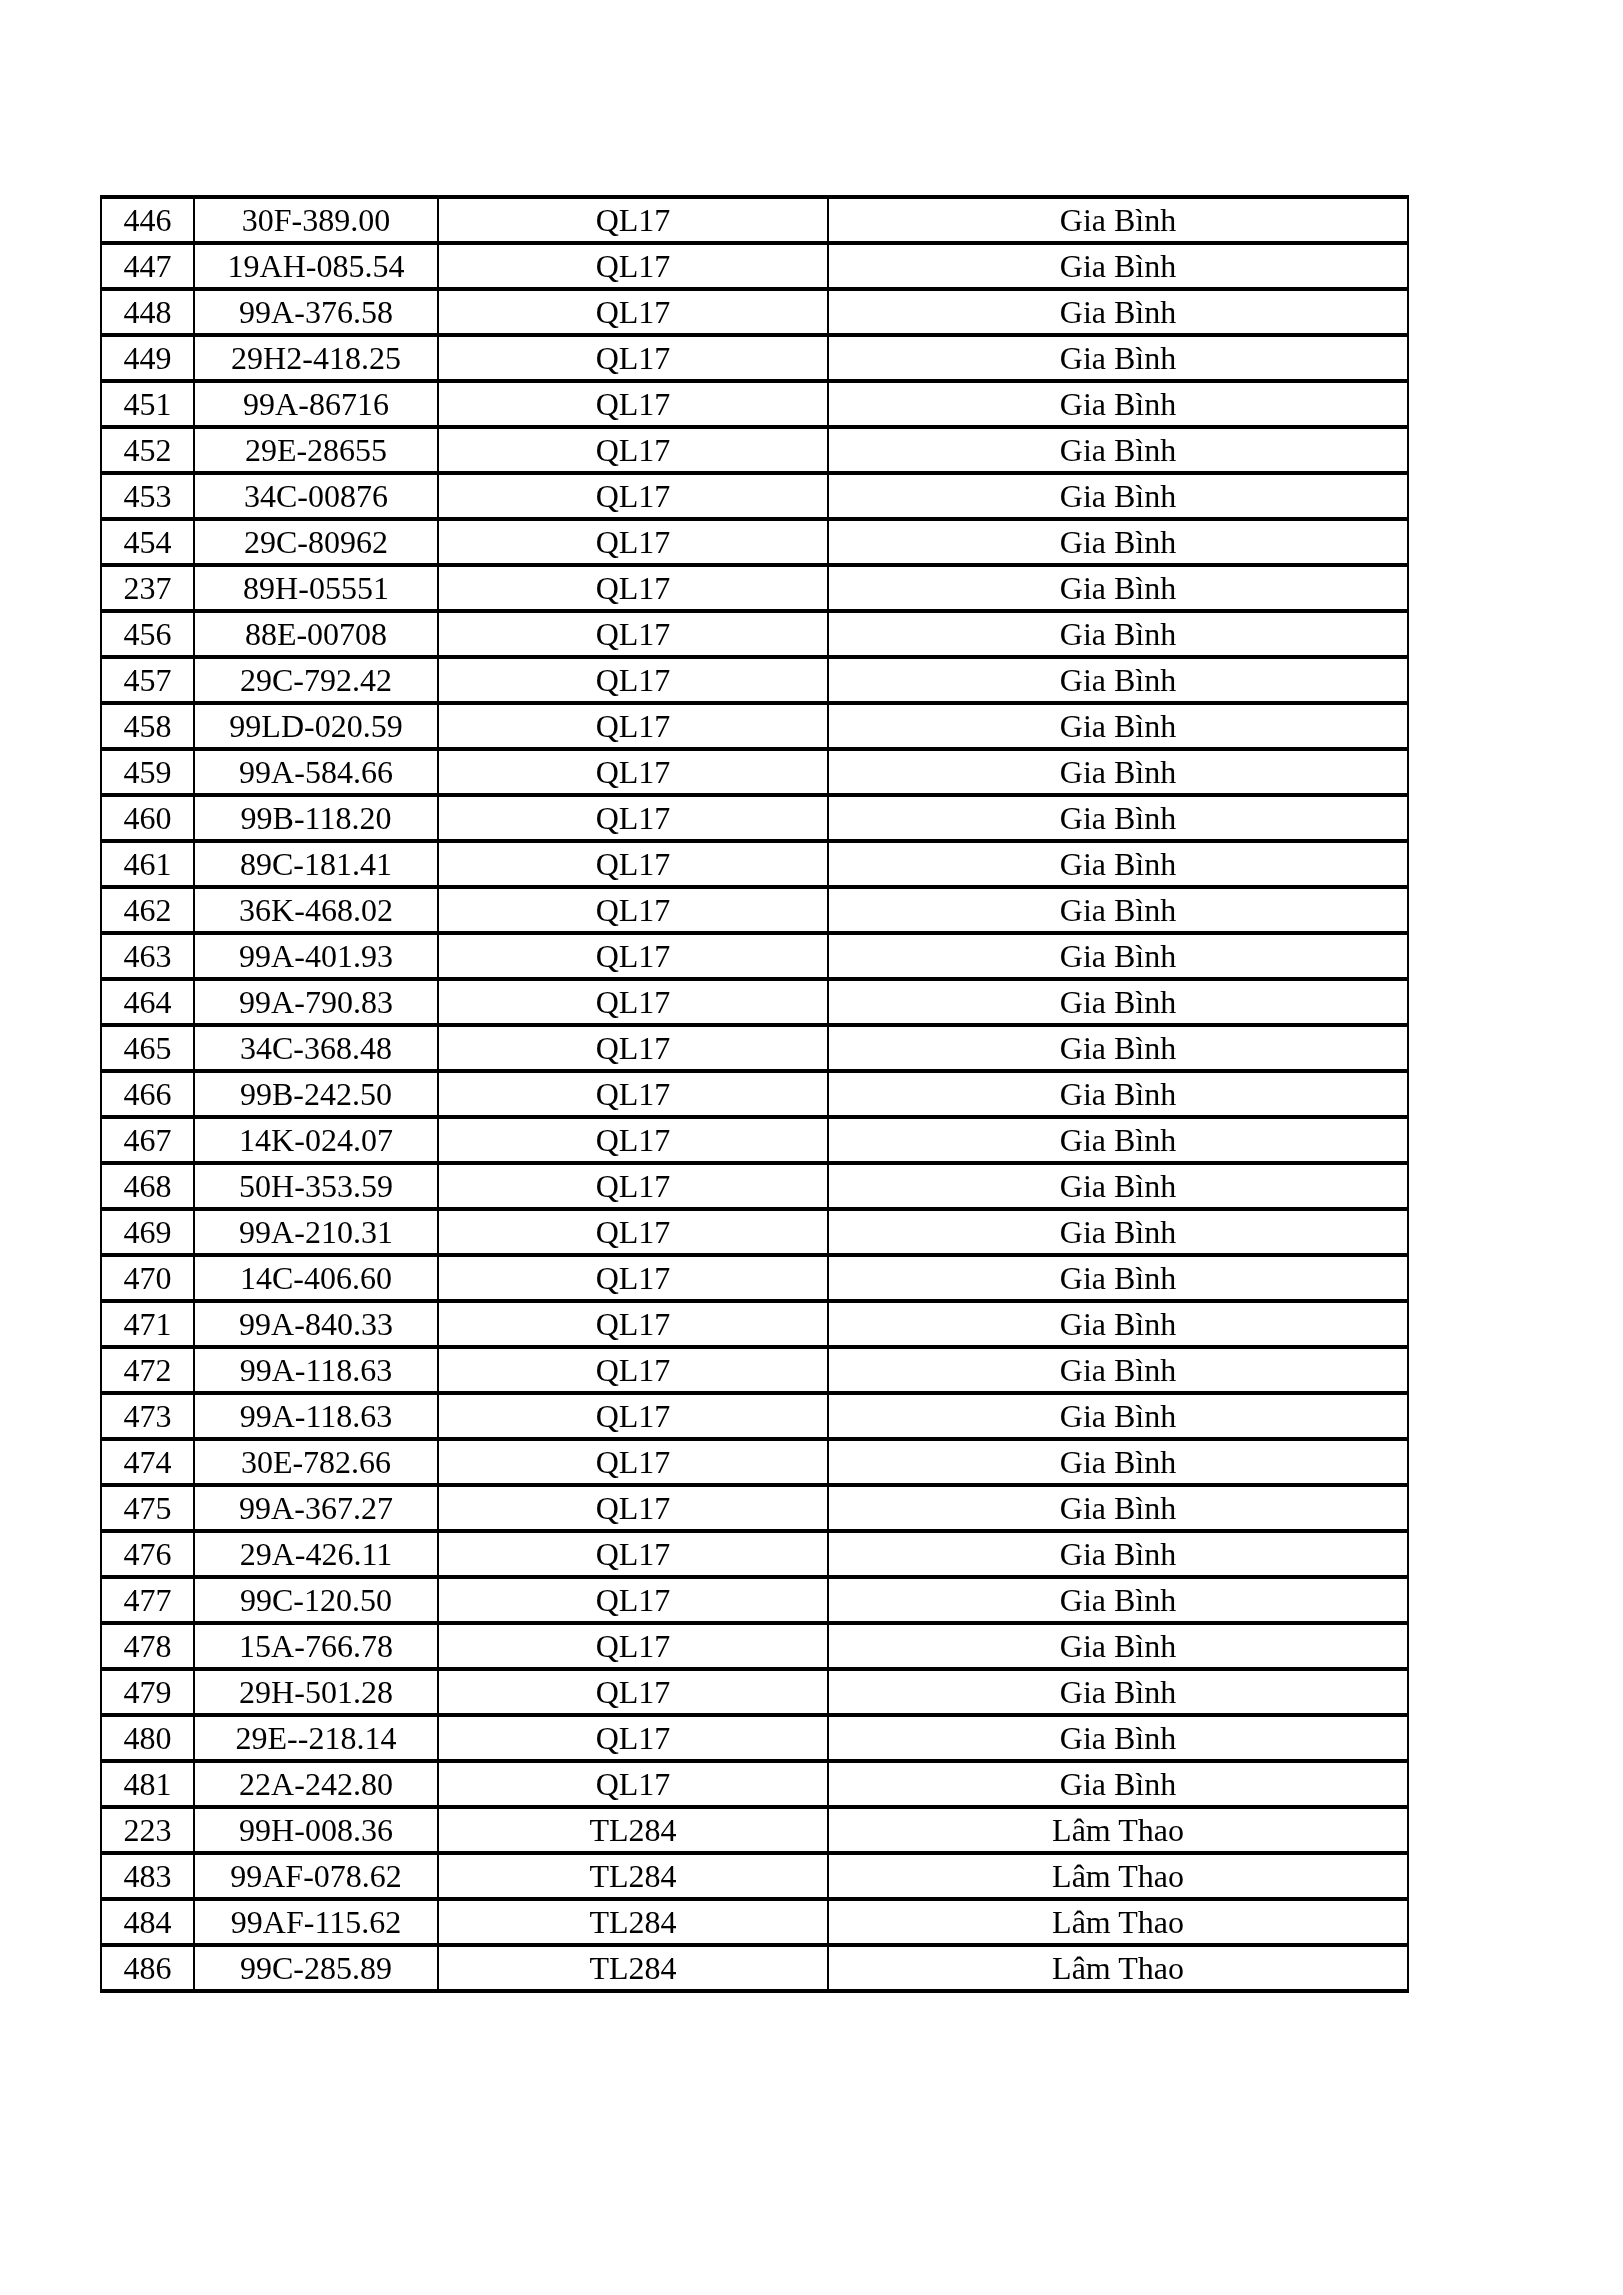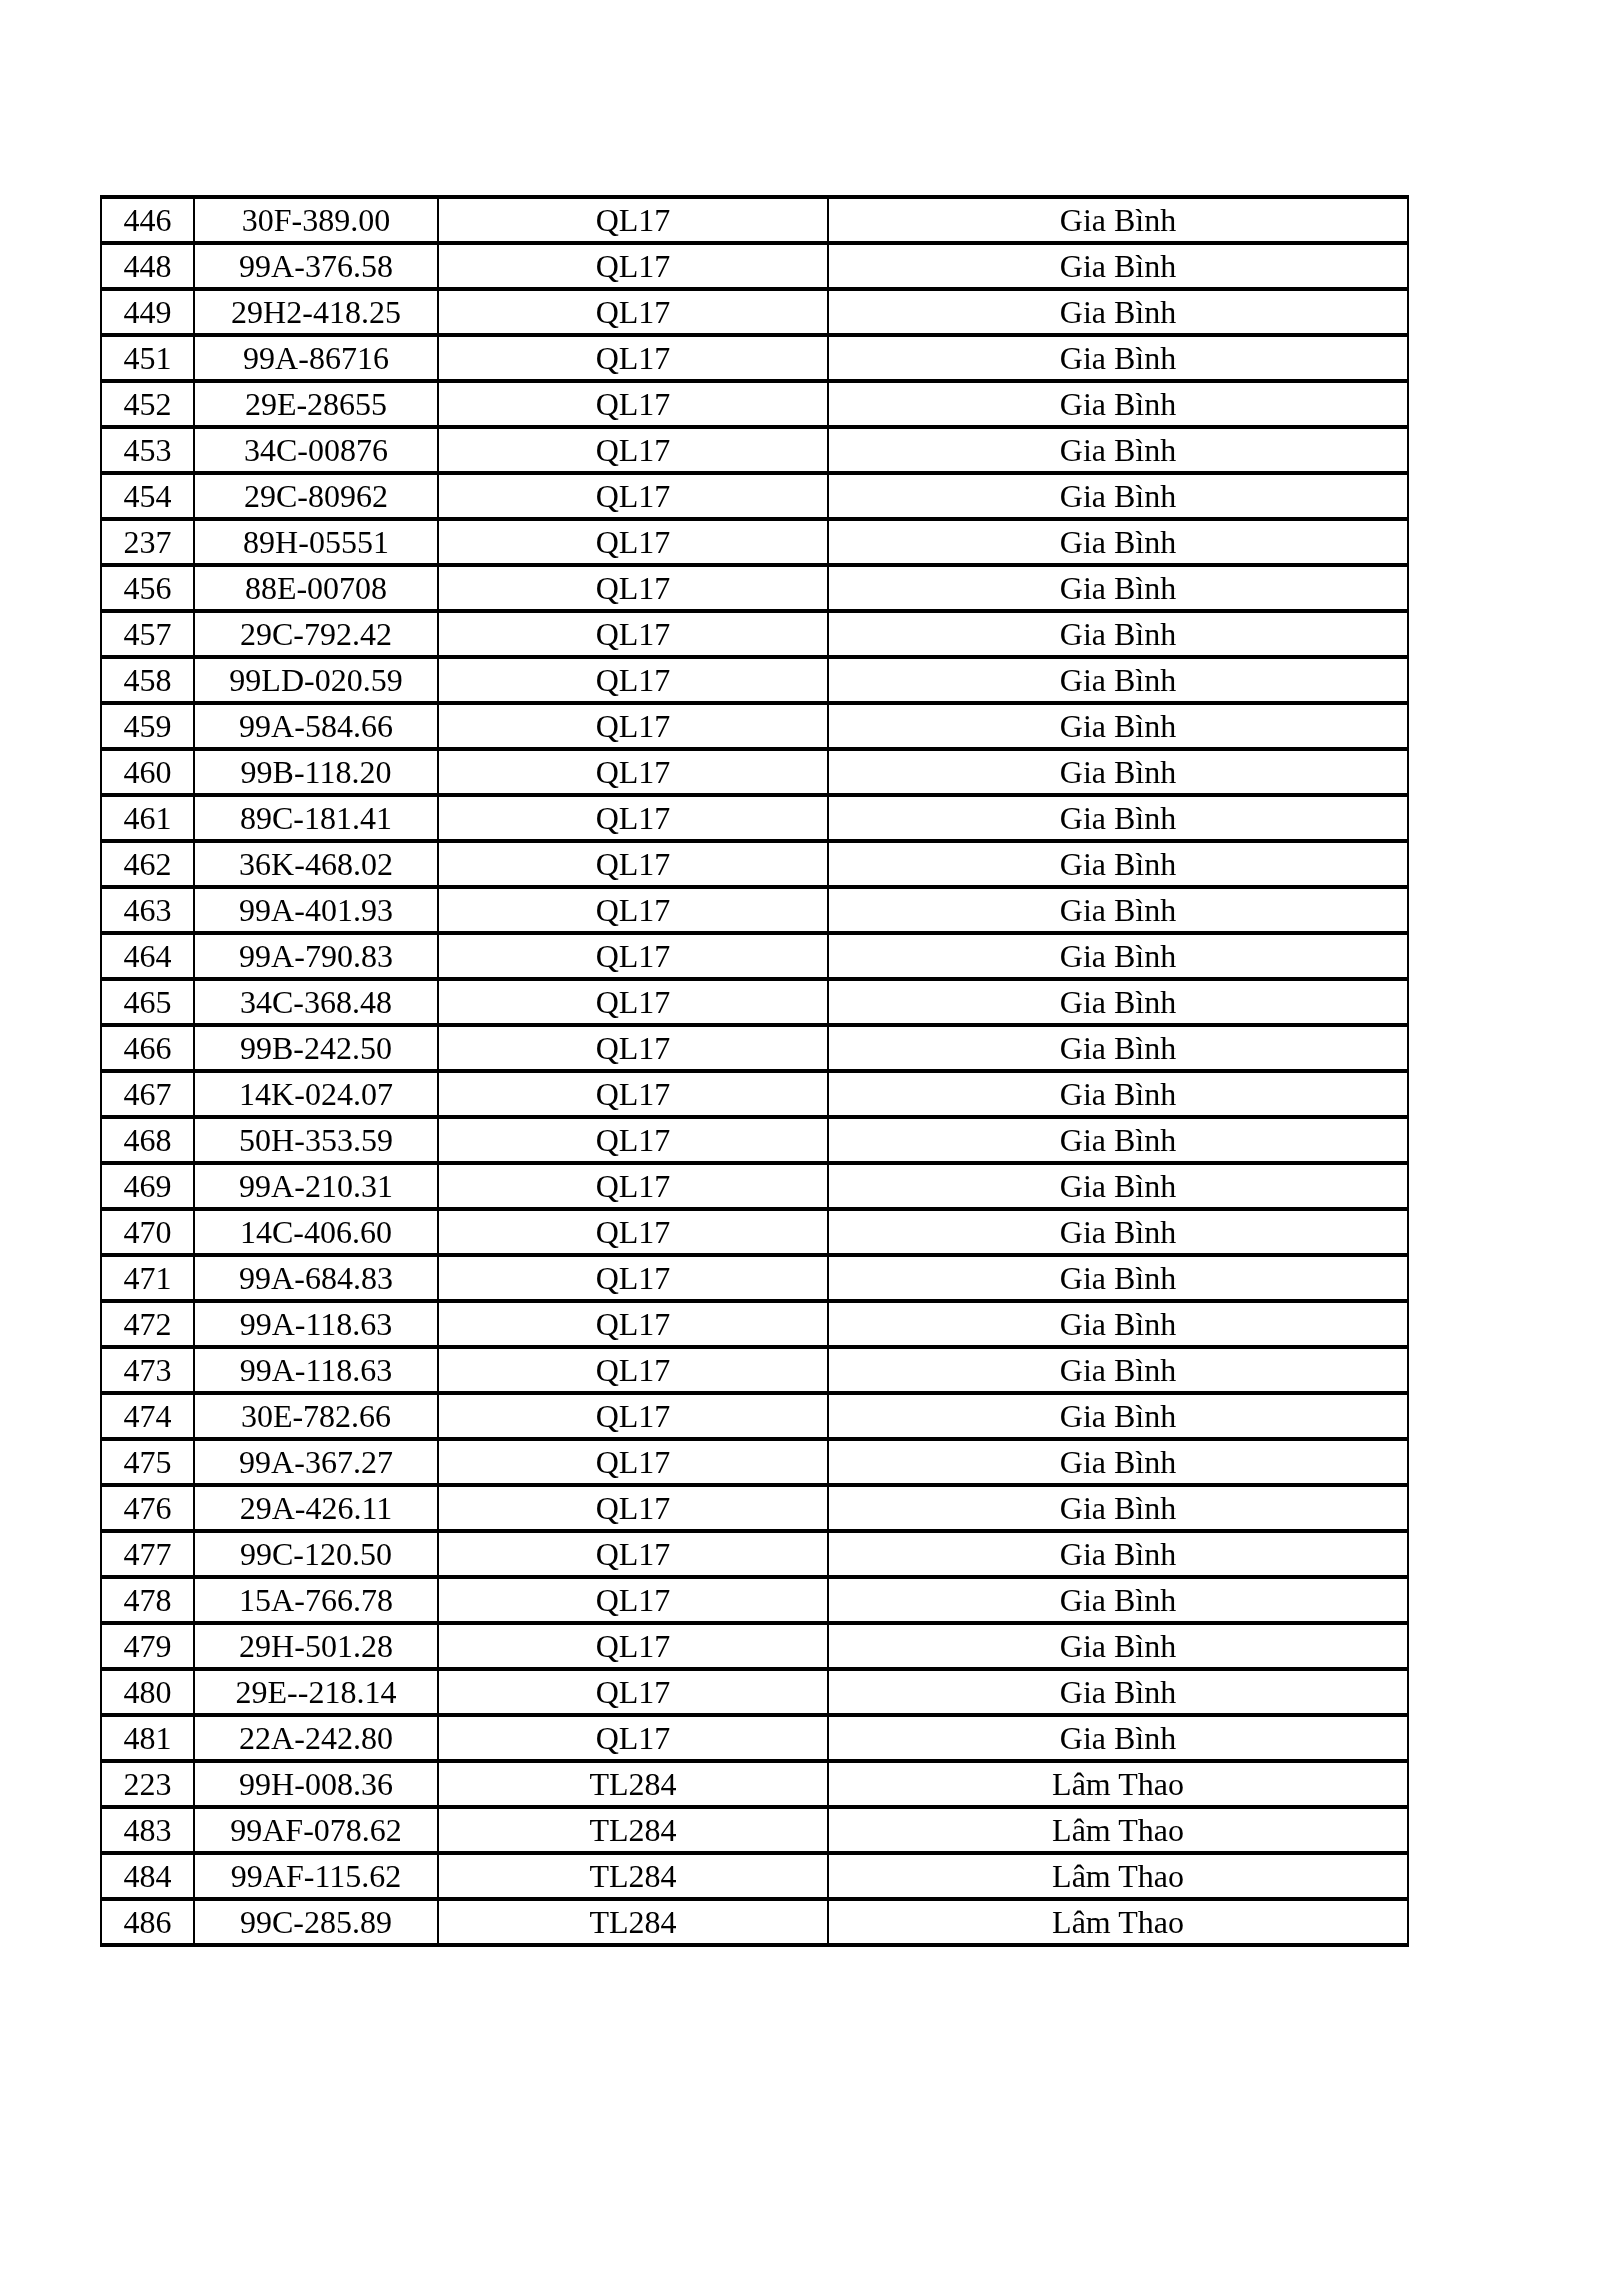--- a/index.html
+++ b/index.html
@@ -54,20 +54,26 @@
     <col class="c-location">
   </colgroup>
   <tbody id="table-body">
       <tr>
         <td>446</td>
         <td>30F-389.00</td>
         <td>QL17</td>
         <td>Gia Bình</td>
       </tr>
       <tr>
+        <td>447</td>
+        <td>19AH-085.54</td>
+        <td>QL17</td>
+        <td>Gia Bình</td>
+      </tr>
+      <tr>
         <td>448</td>
         <td>99A-376.58</td>
         <td>QL17</td>
         <td>Gia Bình</td>
       </tr>
       <tr>
         <td>449</td>
         <td>29H2-418.25</td>
         <td>QL17</td>
         <td>Gia Bình</td>
@@ -187,21 +193,21 @@
         <td>Gia Bình</td>
       </tr>
       <tr>
         <td>470</td>
         <td>14C-406.60</td>
         <td>QL17</td>
         <td>Gia Bình</td>
       </tr>
       <tr>
         <td>471</td>
-        <td>99A-684.83</td>
+        <td>99A-840.33</td>
         <td>QL17</td>
         <td>Gia Bình</td>
       </tr>
       <tr>
         <td>472</td>
         <td>99A-118.63</td>
         <td>QL17</td>
         <td>Gia Bình</td>
       </tr>
       <tr>

